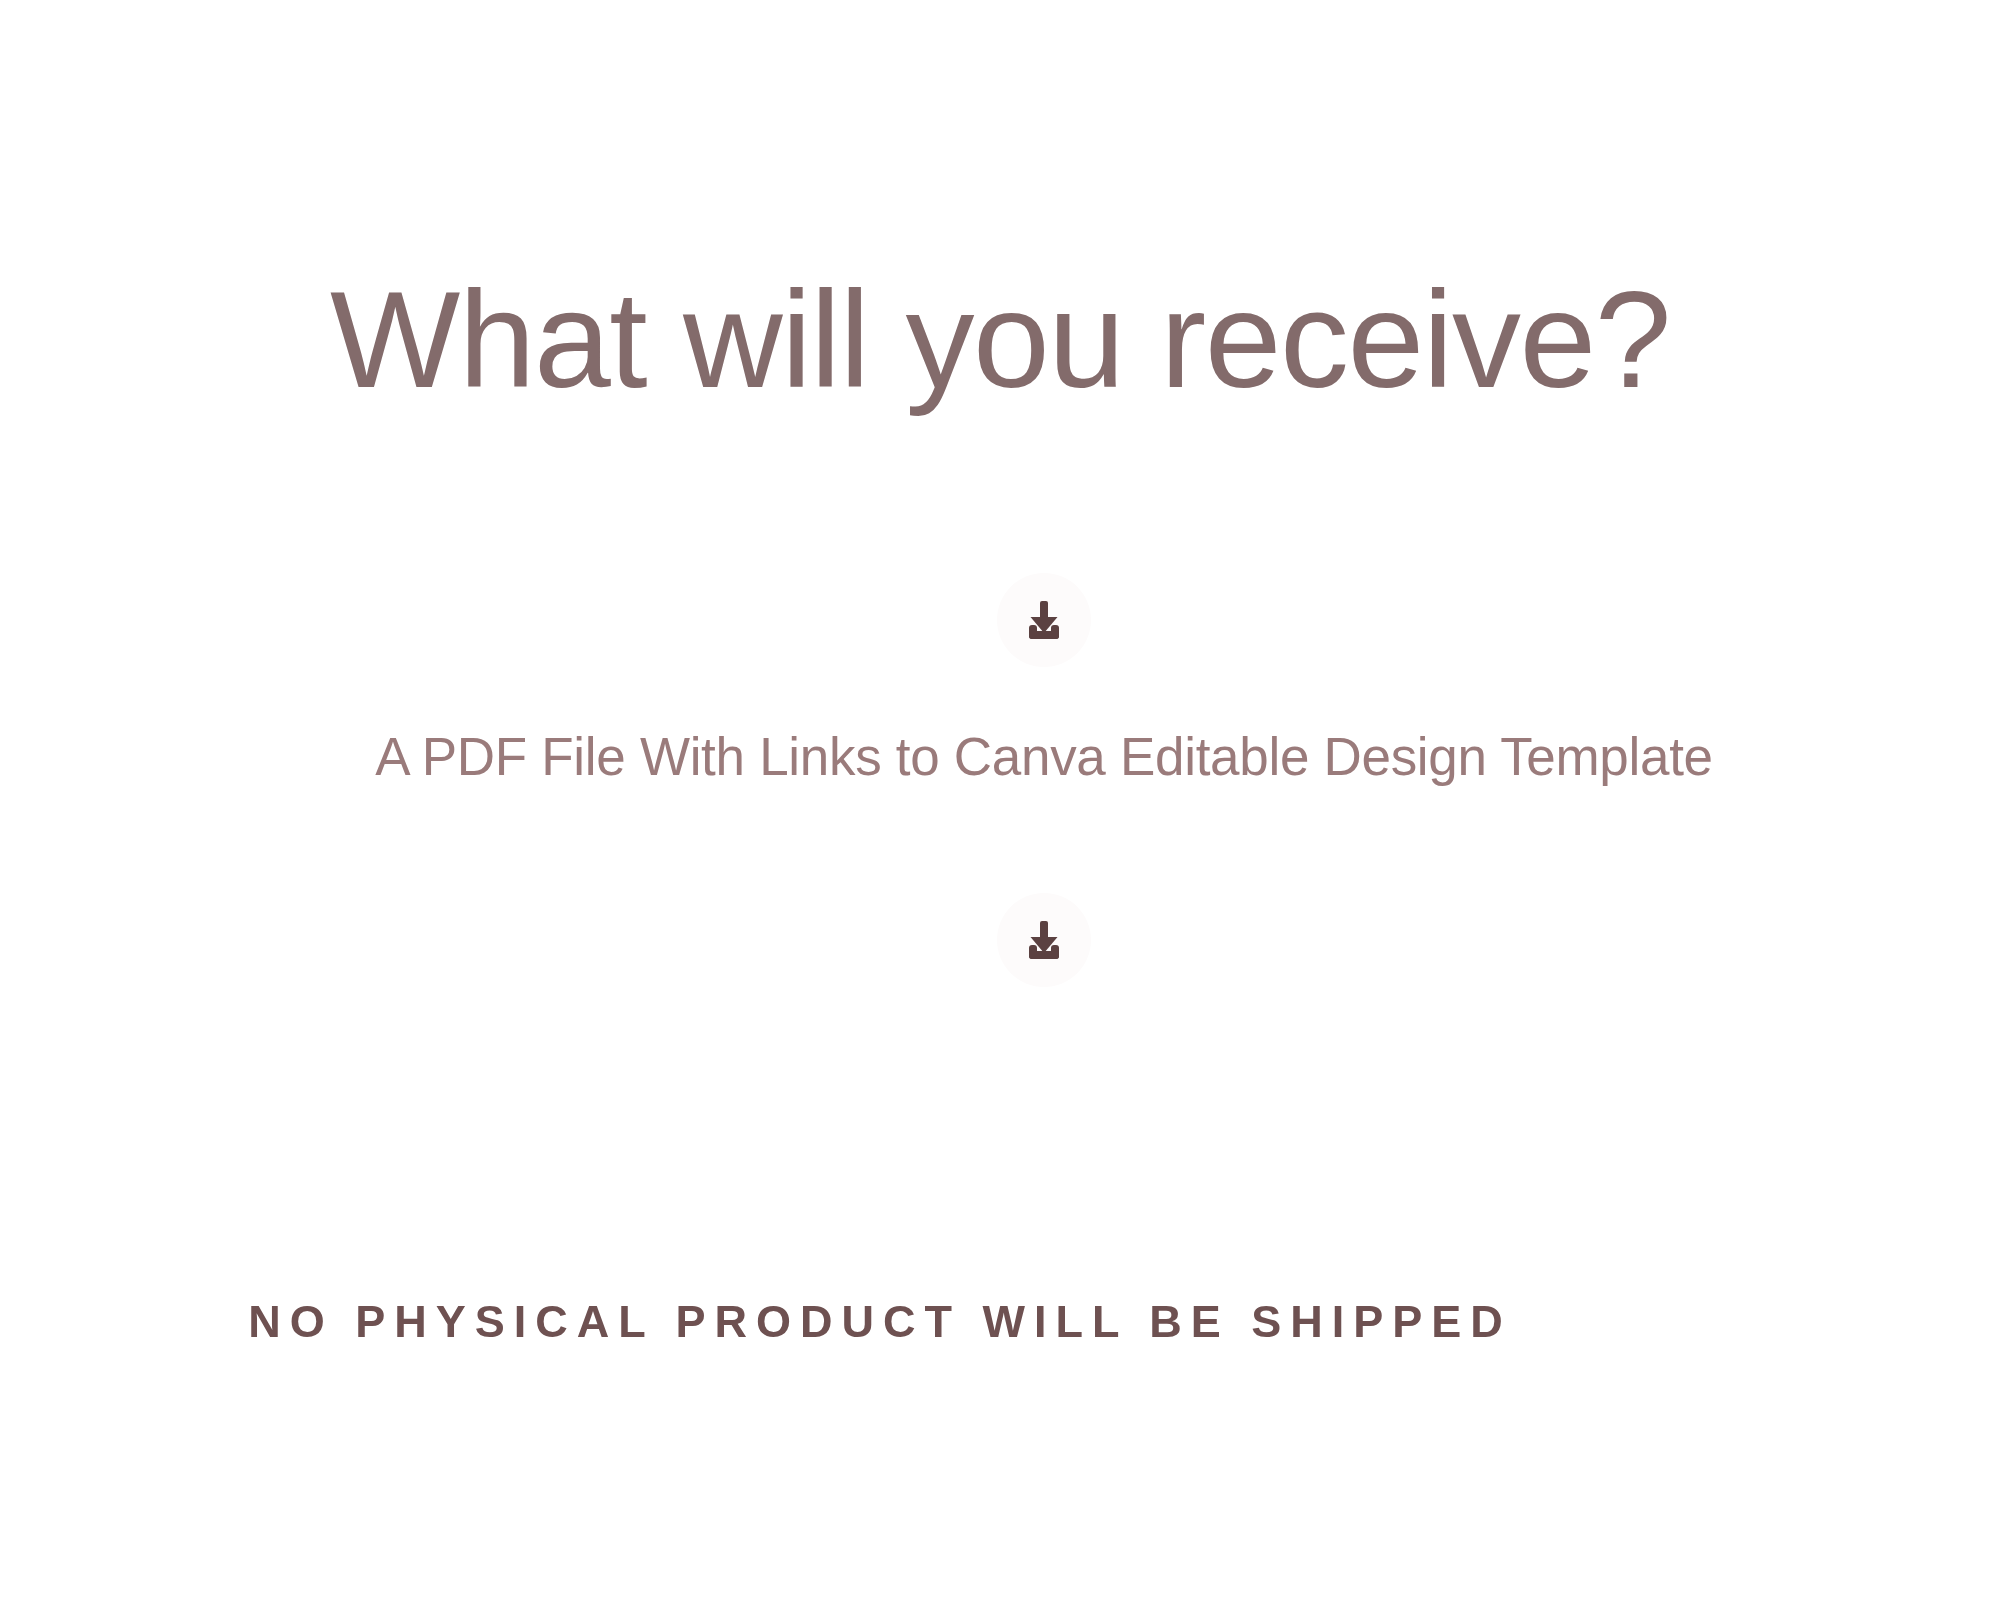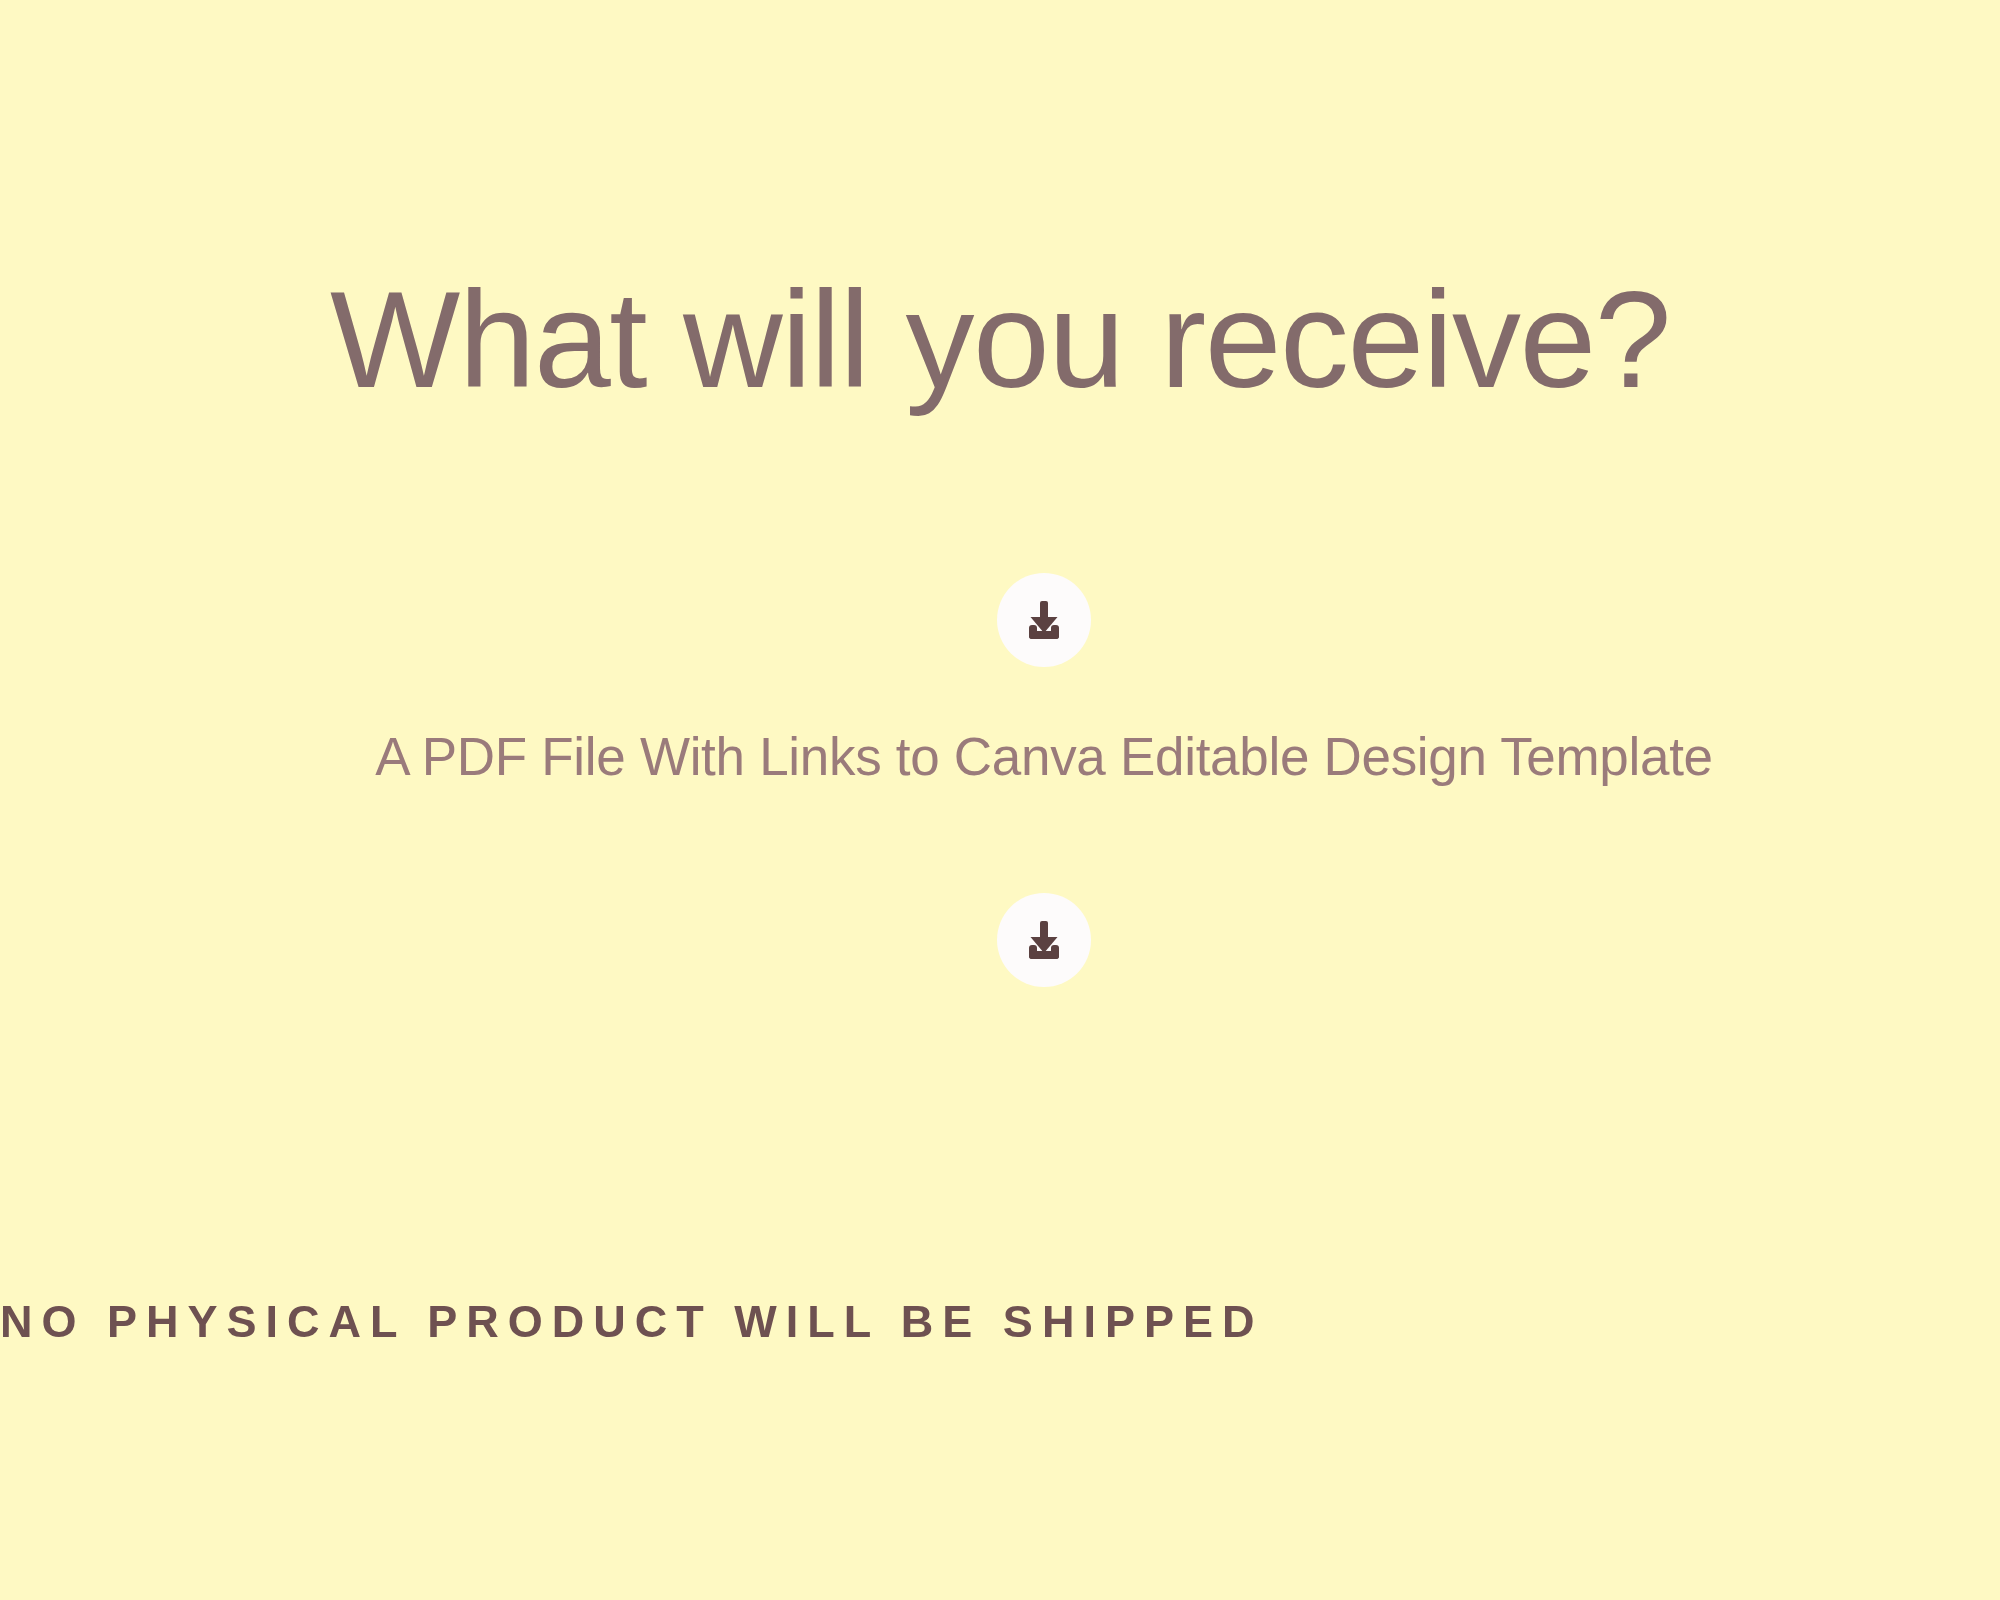--- a/index.html
+++ b/index.html
@@ -11,21 +11,21 @@
     height: 1600px;
     background: #ebdedd;
     font-family: "Liberation Sans", sans-serif;
     overflow: hidden;
   }
 
   .page {
     position: relative;
     width: 2000px;
     height: 1600px;
-    background: #fef9c3;
+    background: #ffffff;
     display: flex;
     flex-direction: column;
     align-items: center;
   }
 
   
   .heading {
     position: absolute;
     top: 178px;
     left: 0;
@@ -76,21 +76,21 @@
     text-align: center;
     white-space: nowrap;
   }
 
   
   .footnote {
     position: absolute;
     top: 1296px;
     left: 0;
     width: 1760px;
-    text-align: left;
+    text-align: center;
     font-size: 45px;
     font-weight: bold;
     color: #6e5151;
     letter-spacing: 9px;
     white-space: nowrap;
   }
 </style>
 </head>
 <body>
 

